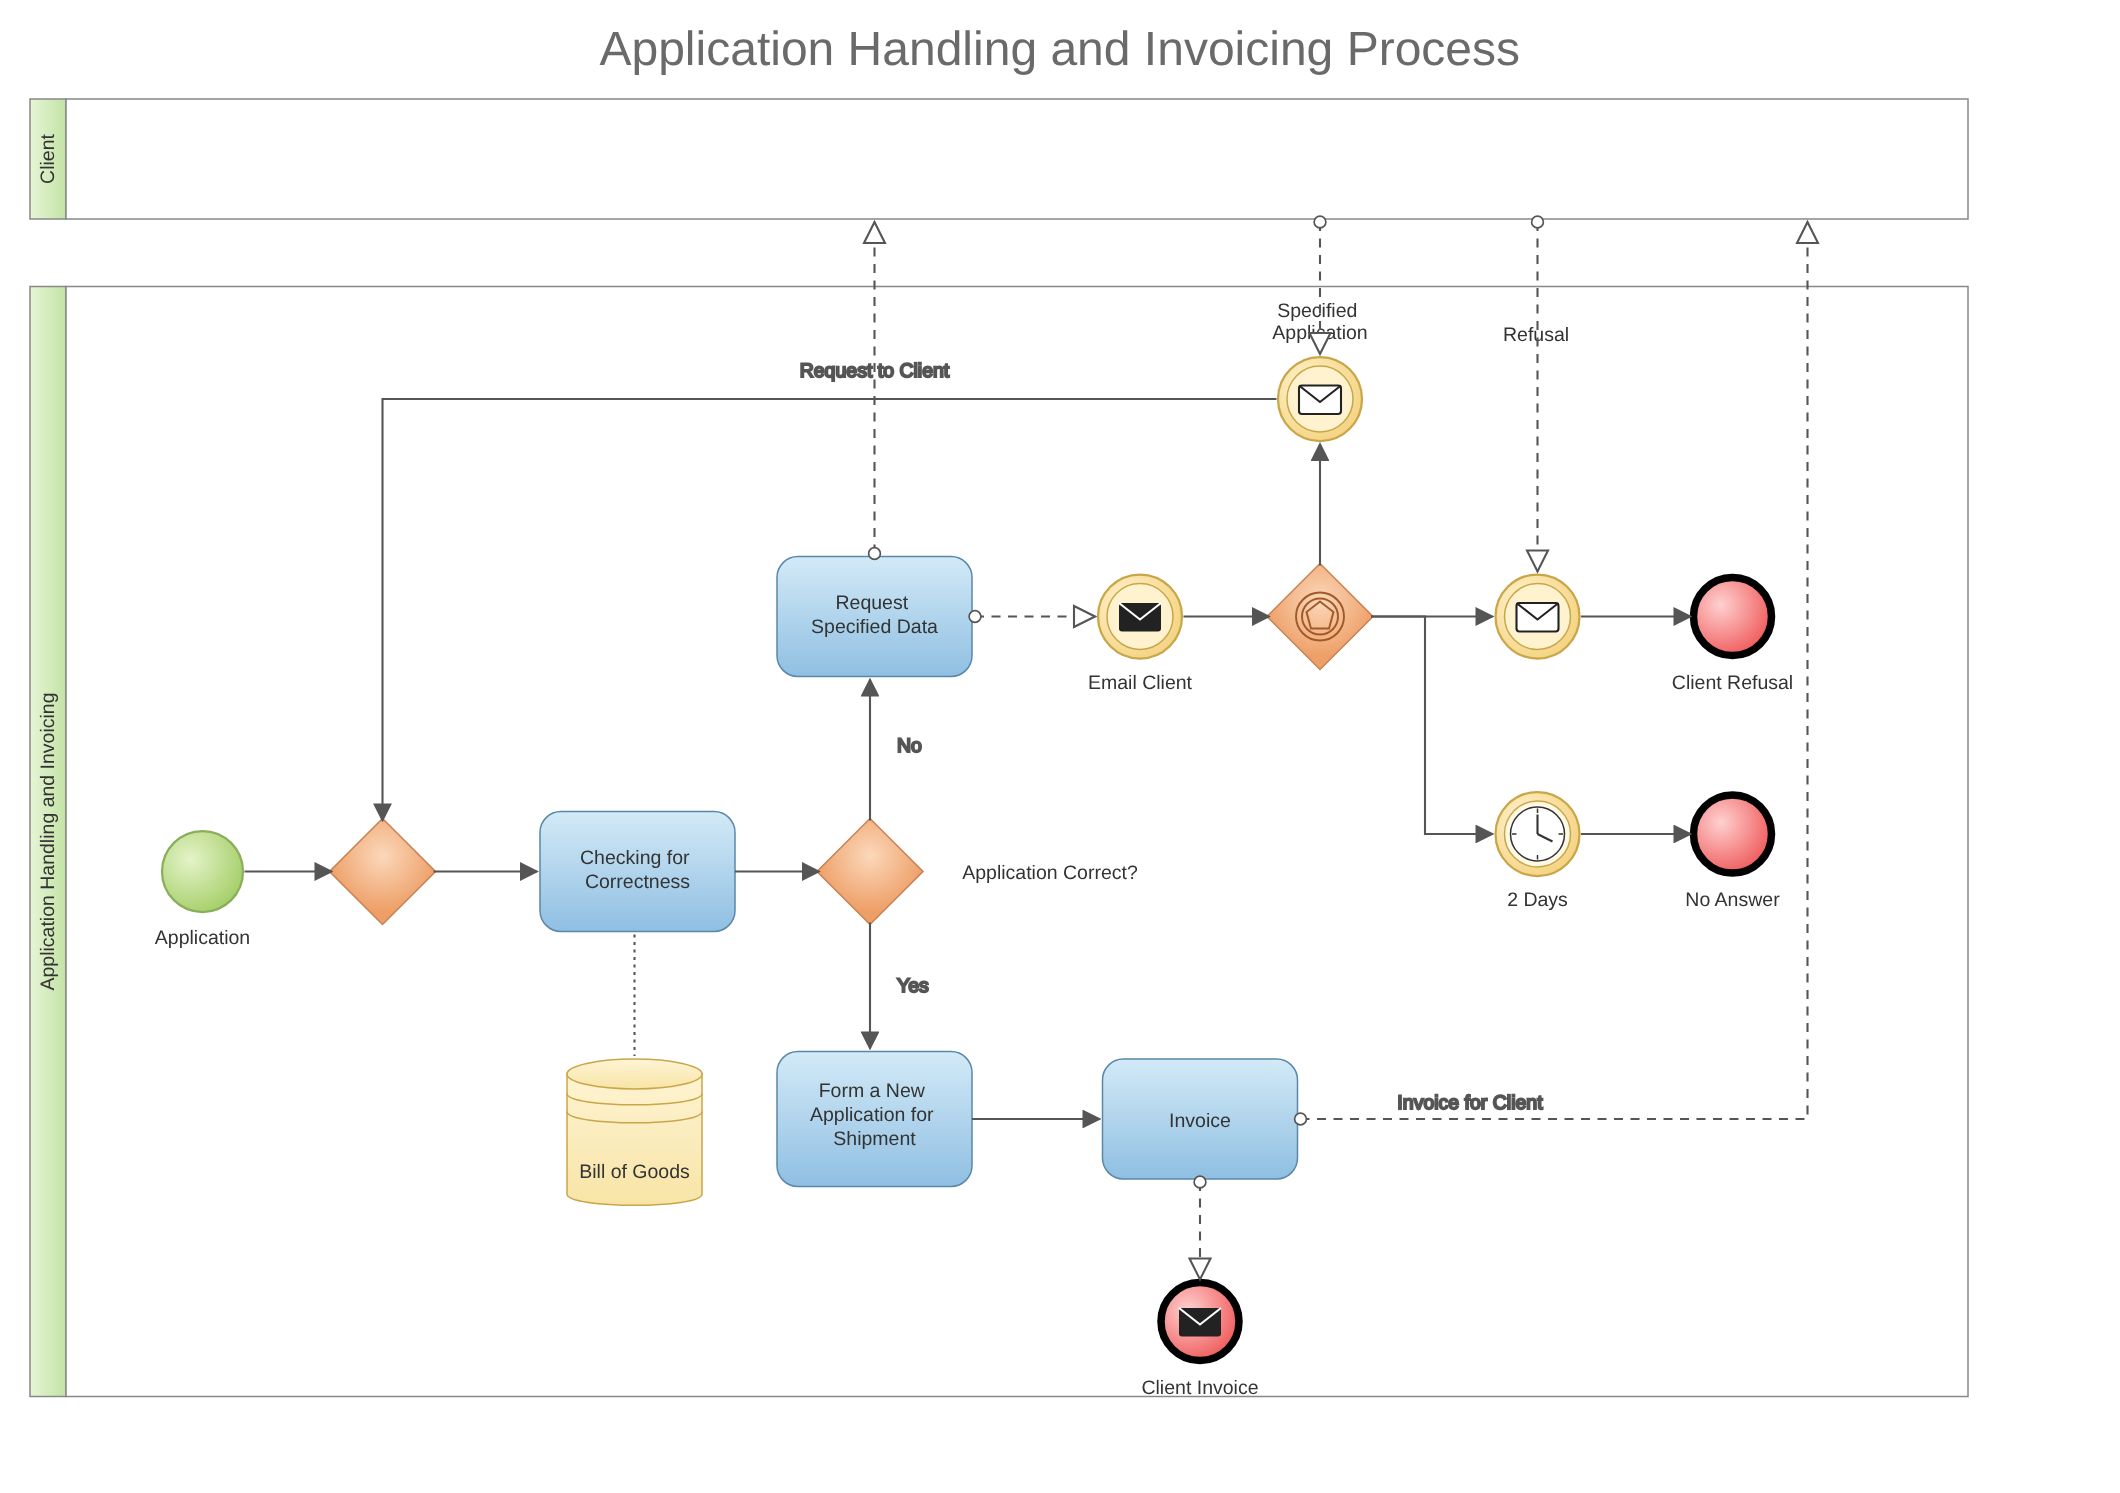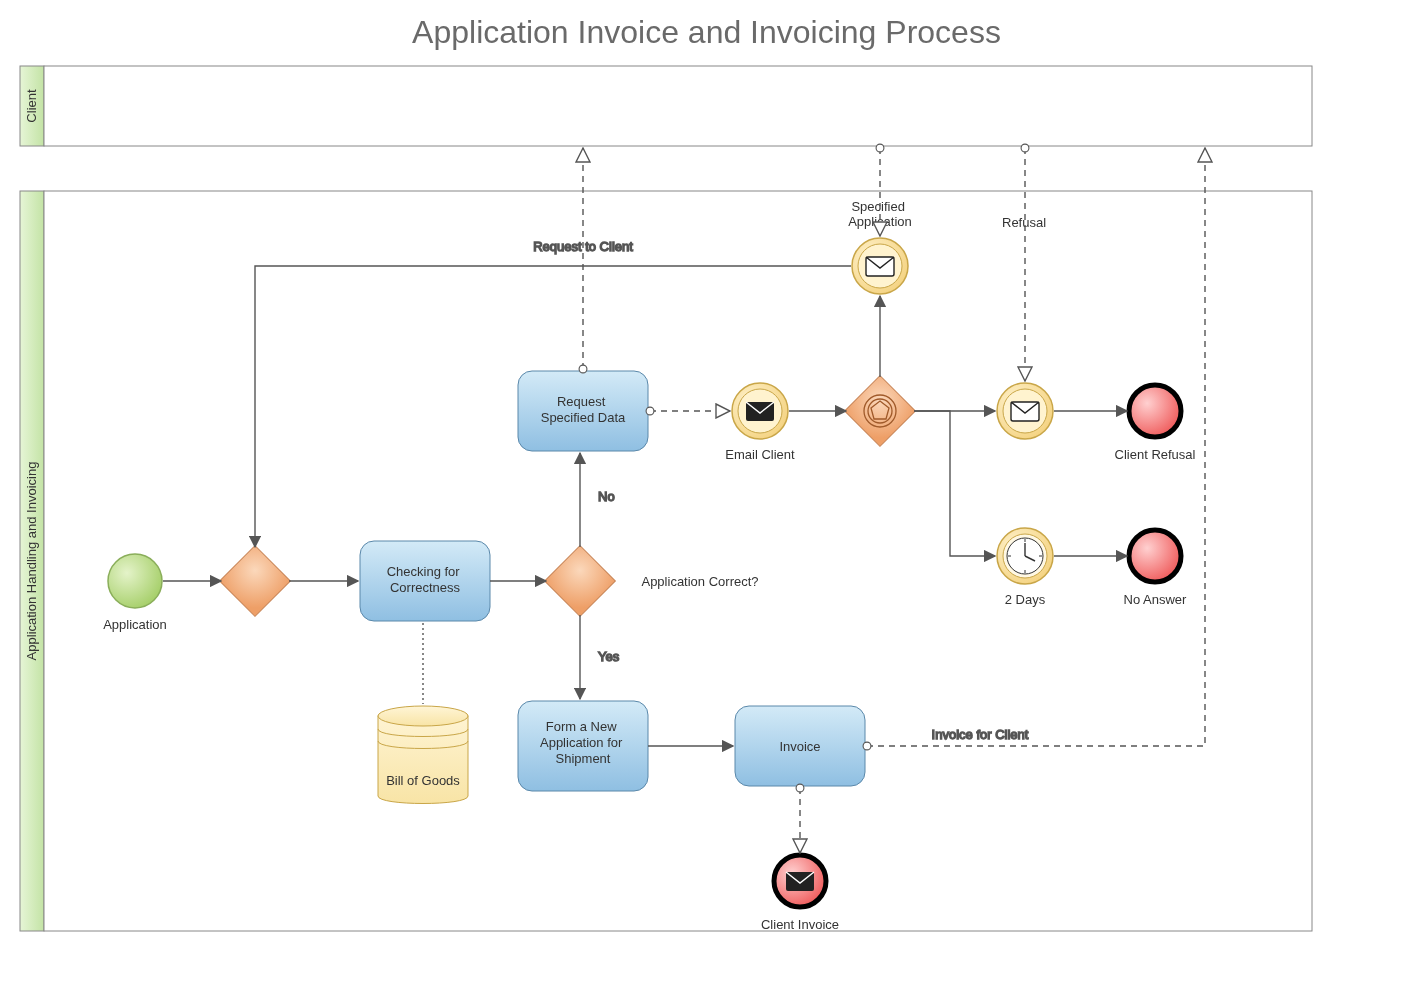--- a/index.html
+++ b/index.html
@@ -26,21 +26,21 @@
     fill: #333;
   }
   .small-label {
     font-size: 13px;
     fill: #333;
   }
 </style>
 </head>
 <body>
 
-<div class="title">Application Invoice and Invoicing Process</div>
+<div class="title">Application Handling and Invoicing Process</div>
 
 <svg viewBox="0 0 1413 945" width="1413" height="945">
   <defs>
     <radialGradient id="gStart" cx="35%" cy="35%" r="70%">
       <stop offset="0%" stop-color="#e4f3c9"></stop>
       <stop offset="100%" stop-color="#a6cf6a"></stop>
     </radialGradient>
     <radialGradient id="gEnd" cx="35%" cy="35%" r="70%">
       <stop offset="0%" stop-color="#ffd0d0"></stop>
       <stop offset="100%" stop-color="#ef5a5a"></stop>

